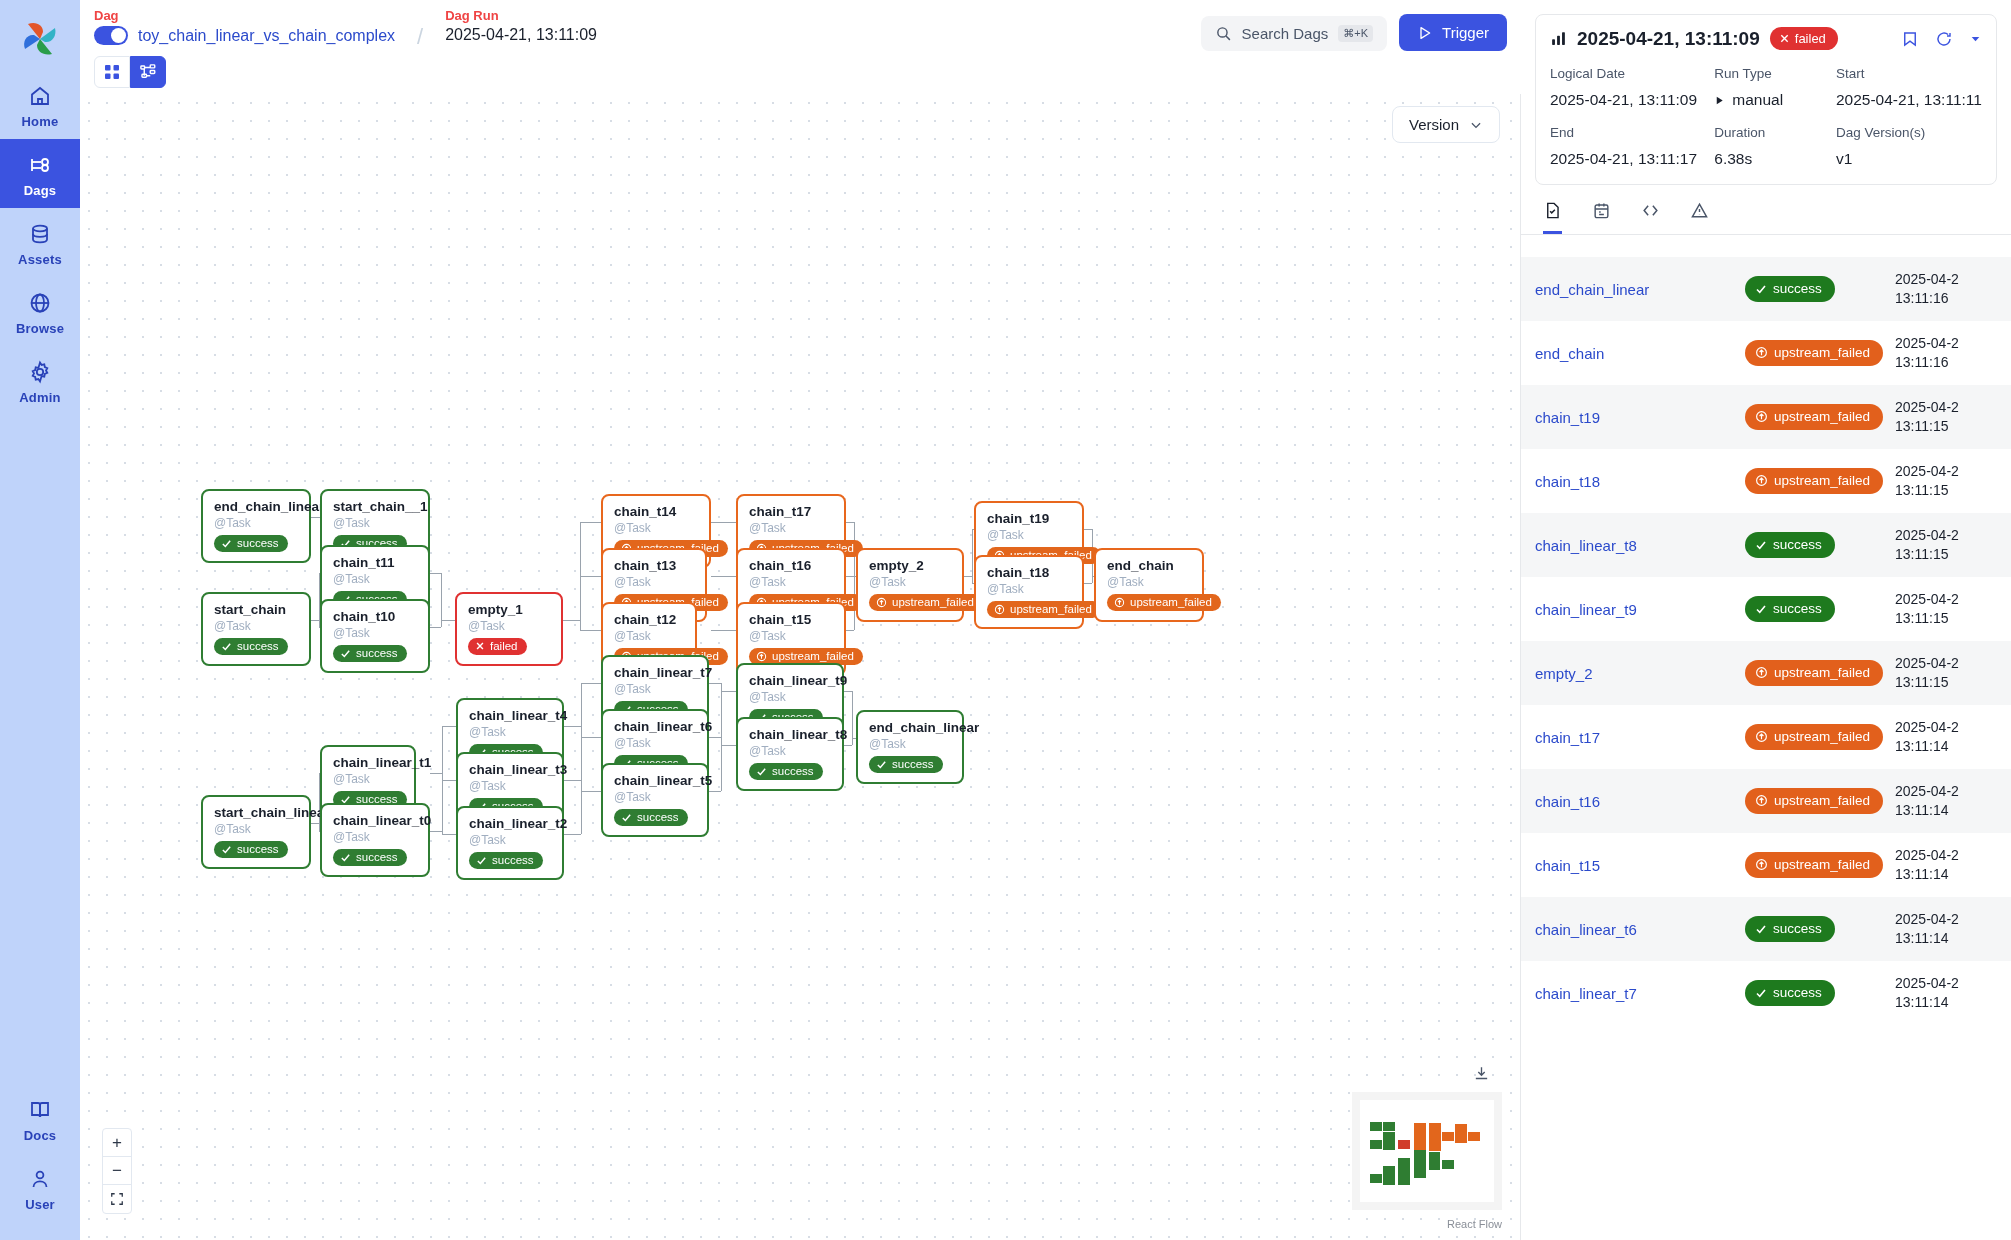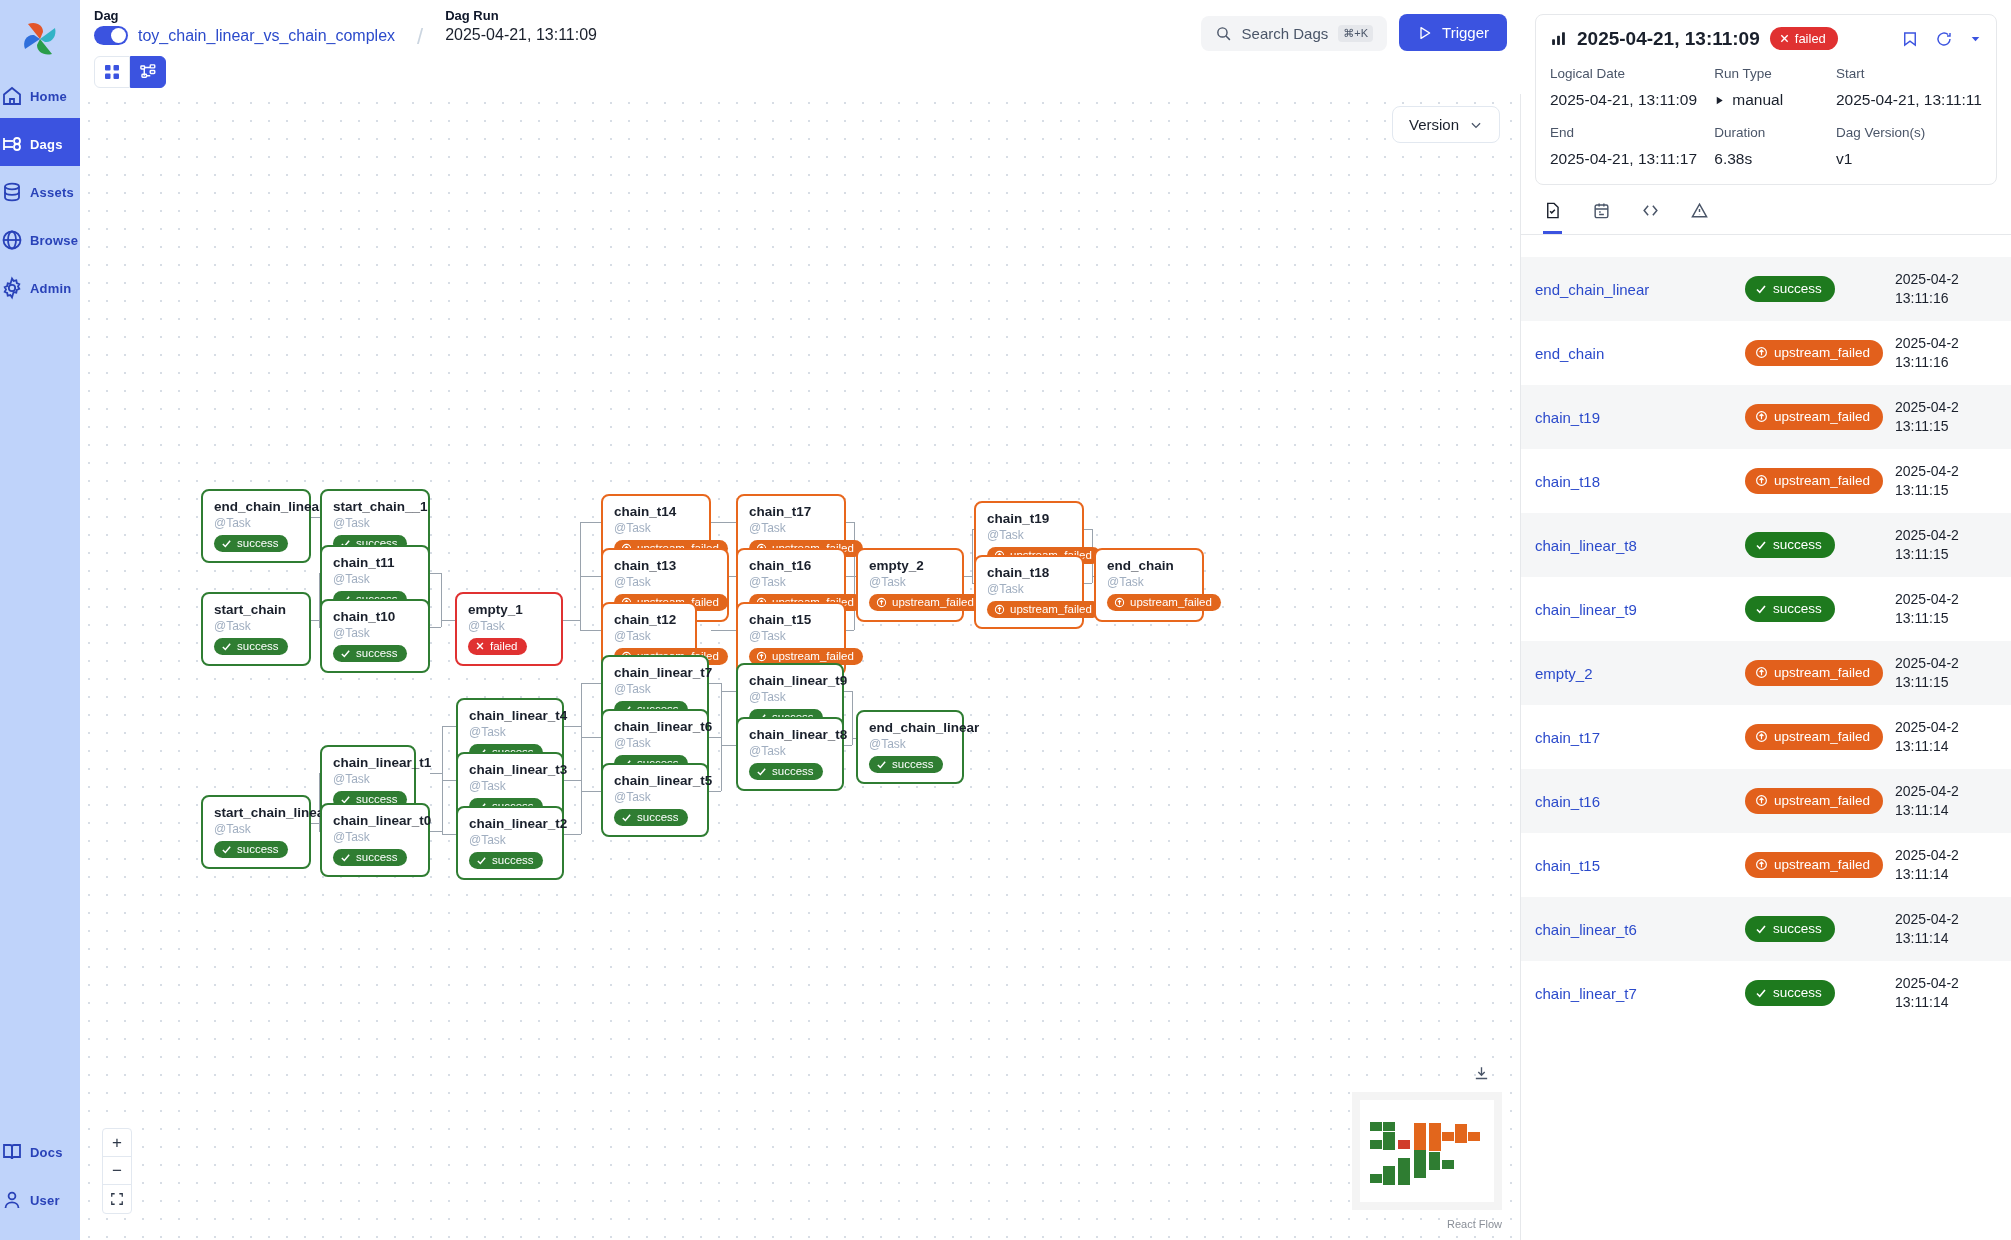--- a/index.html
+++ b/index.html
@@ -15,37 +15,37 @@
   
   .nav {
     width: 80px; flex: 0 0 80px;
     background: #bfd3fa;
     display: flex; flex-direction: column; align-items: center;
     padding-top: 8px;
   }
   .nav-logo { width: 80px; height: 62px; display: flex; align-items: center; justify-content: center; }
   .nav-item {
     width: 80px; padding: 14px 0 10px 0;
-    display: flex; flex-direction: row; align-items: center; gap: 6px;
+    display: flex; flex-direction: column; align-items: center; gap: 6px;
     color: #2942b8; cursor: pointer;
   }
   .nav-item.active { background: #3b53e0; color: #fff; }
   .nav-label { font-size: 13px; font-weight: 600; letter-spacing: .2px; }
   .nav-spacer { flex: 1 1 auto; }
   .nav-bottom { padding-bottom: 18px; display:flex; flex-direction:column; }
 
   
   .center { flex: 1 1 auto; display: flex; flex-direction: column; min-width: 0; position: relative; }
   .topbar {
     height: 52px; display: flex; align-items: flex-start;
     padding: 8px 14px 0 14px; gap: 22px;
     background: #fff;
   }
   .crumb-block { display: flex; flex-direction: column; gap: 3px; }
-  .crumb-label { font-size: 13px; font-weight: 700; color: #0f172a; }
+  .crumb-label { font-size: 13px; font-weight: 700; color: #ef4444; }
   .crumb-value-row { display: flex; align-items: center; gap: 10px; }
   .toggle {
     width: 34px; height: 19px; border-radius: 10px; background: #3b53e0;
     position: relative; flex: 0 0 auto; cursor: pointer;
   }
   .toggle::after {
     content:''; position:absolute; right: 2px; top: 2px;
     width: 15px; height: 15px; border-radius: 50%; background: #fff;
   }
   .dag-link { color: #2b4acb; font-size: 16px; }
@@ -521,21 +521,21 @@
             </span></div>
           <div class="node up" style="left: 521px; top: 400px; width: 110px;"><div class="node-title">chain_t14</div><div class="node-type">@Task</div><span class="badge up">
               <span>
                 <svg width="11" height="11" viewBox="0 0 24 24" fill="none" stroke="#fff" stroke-width="2.2">
                   <circle cx="12" cy="12" r="9"></circle>
                   <path d="M12 17 V8 M8.5 11 L12 7.5 L15.5 11"></path>
                 </svg>
               </span>
               <span>upstream_failed</span>
             </span></div>
-          <div class="node up" style="left: 521px; top: 454px; width: 128px;"><div class="node-title">chain_t13</div><div class="node-type">@Task</div><span class="badge up">
+          <div class="node up" style="left: 521px; top: 454px; width: 106px;"><div class="node-title">chain_t13</div><div class="node-type">@Task</div><span class="badge up">
               <span>
                 <svg width="11" height="11" viewBox="0 0 24 24" fill="none" stroke="#fff" stroke-width="2.2">
                   <circle cx="12" cy="12" r="9"></circle>
                   <path d="M12 17 V8 M8.5 11 L12 7.5 L15.5 11"></path>
                 </svg>
               </span>
               <span>upstream_failed</span>
             </span></div>
           <div class="node up" style="left: 521px; top: 508px; width: 96px;"><div class="node-title">chain_t12</div><div class="node-type">@Task</div><span class="badge up">
               <span>

